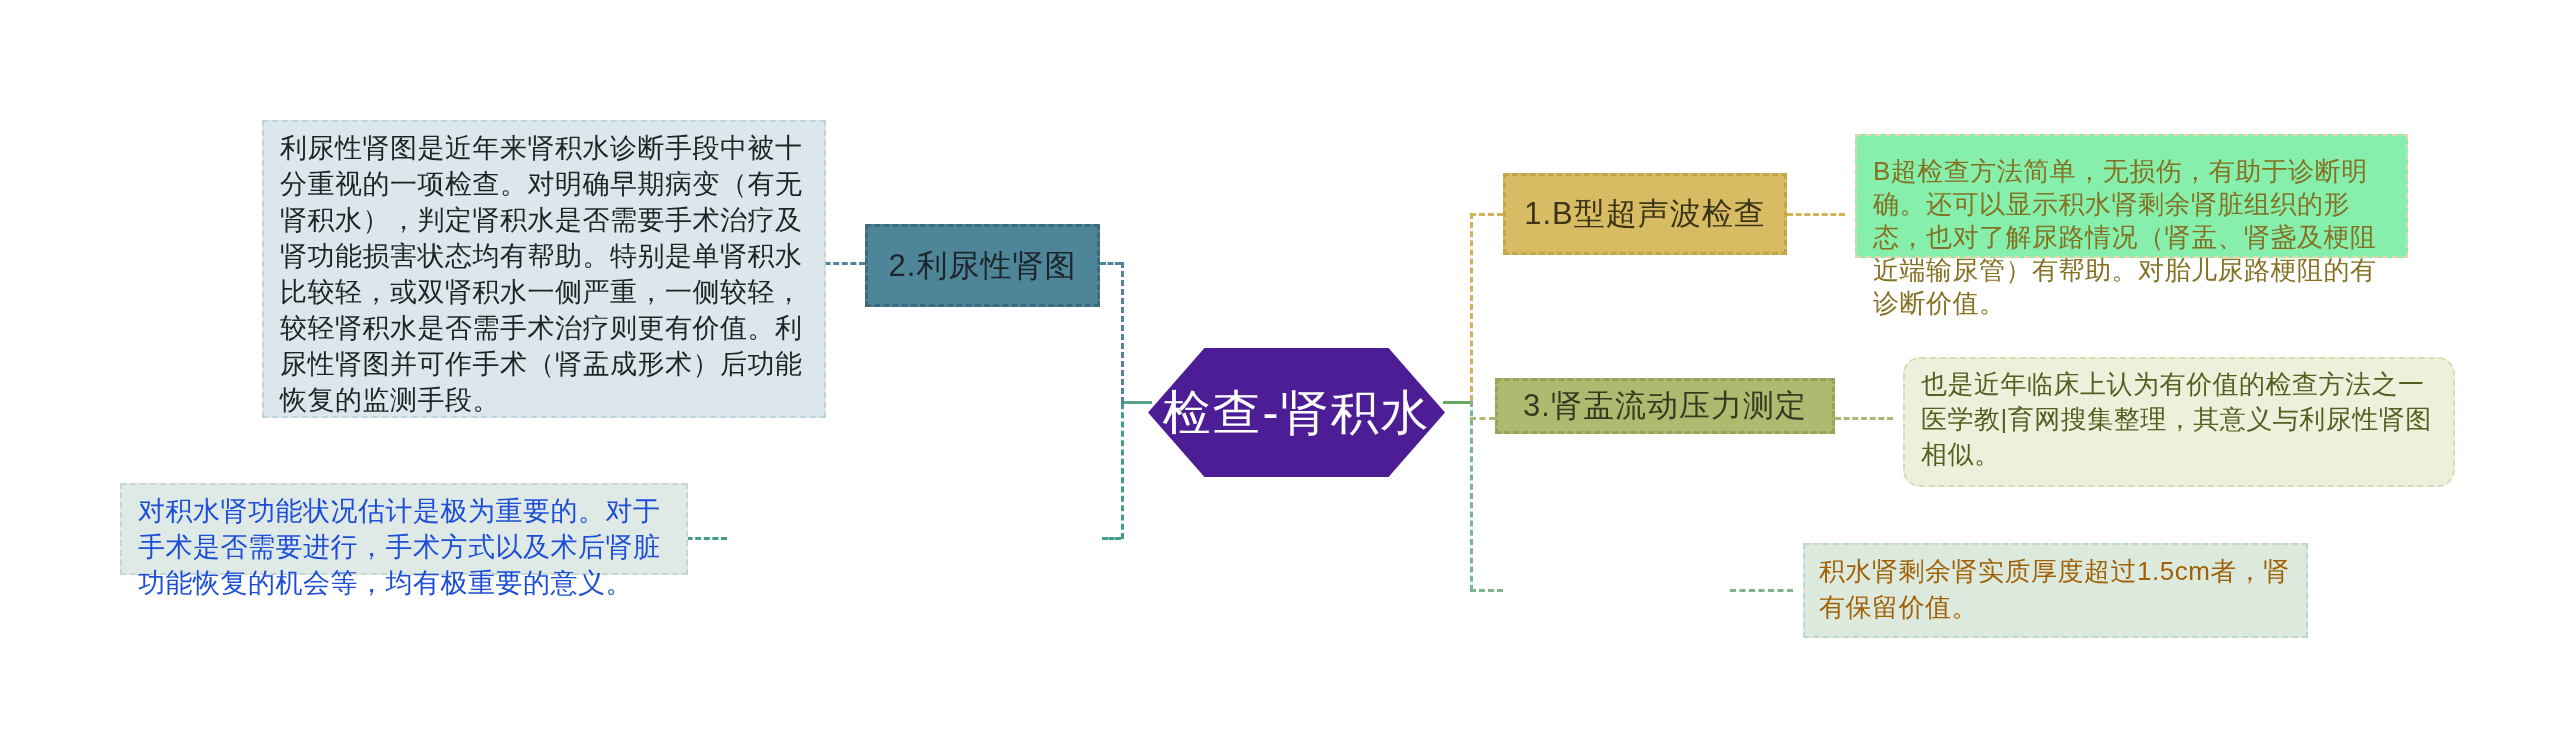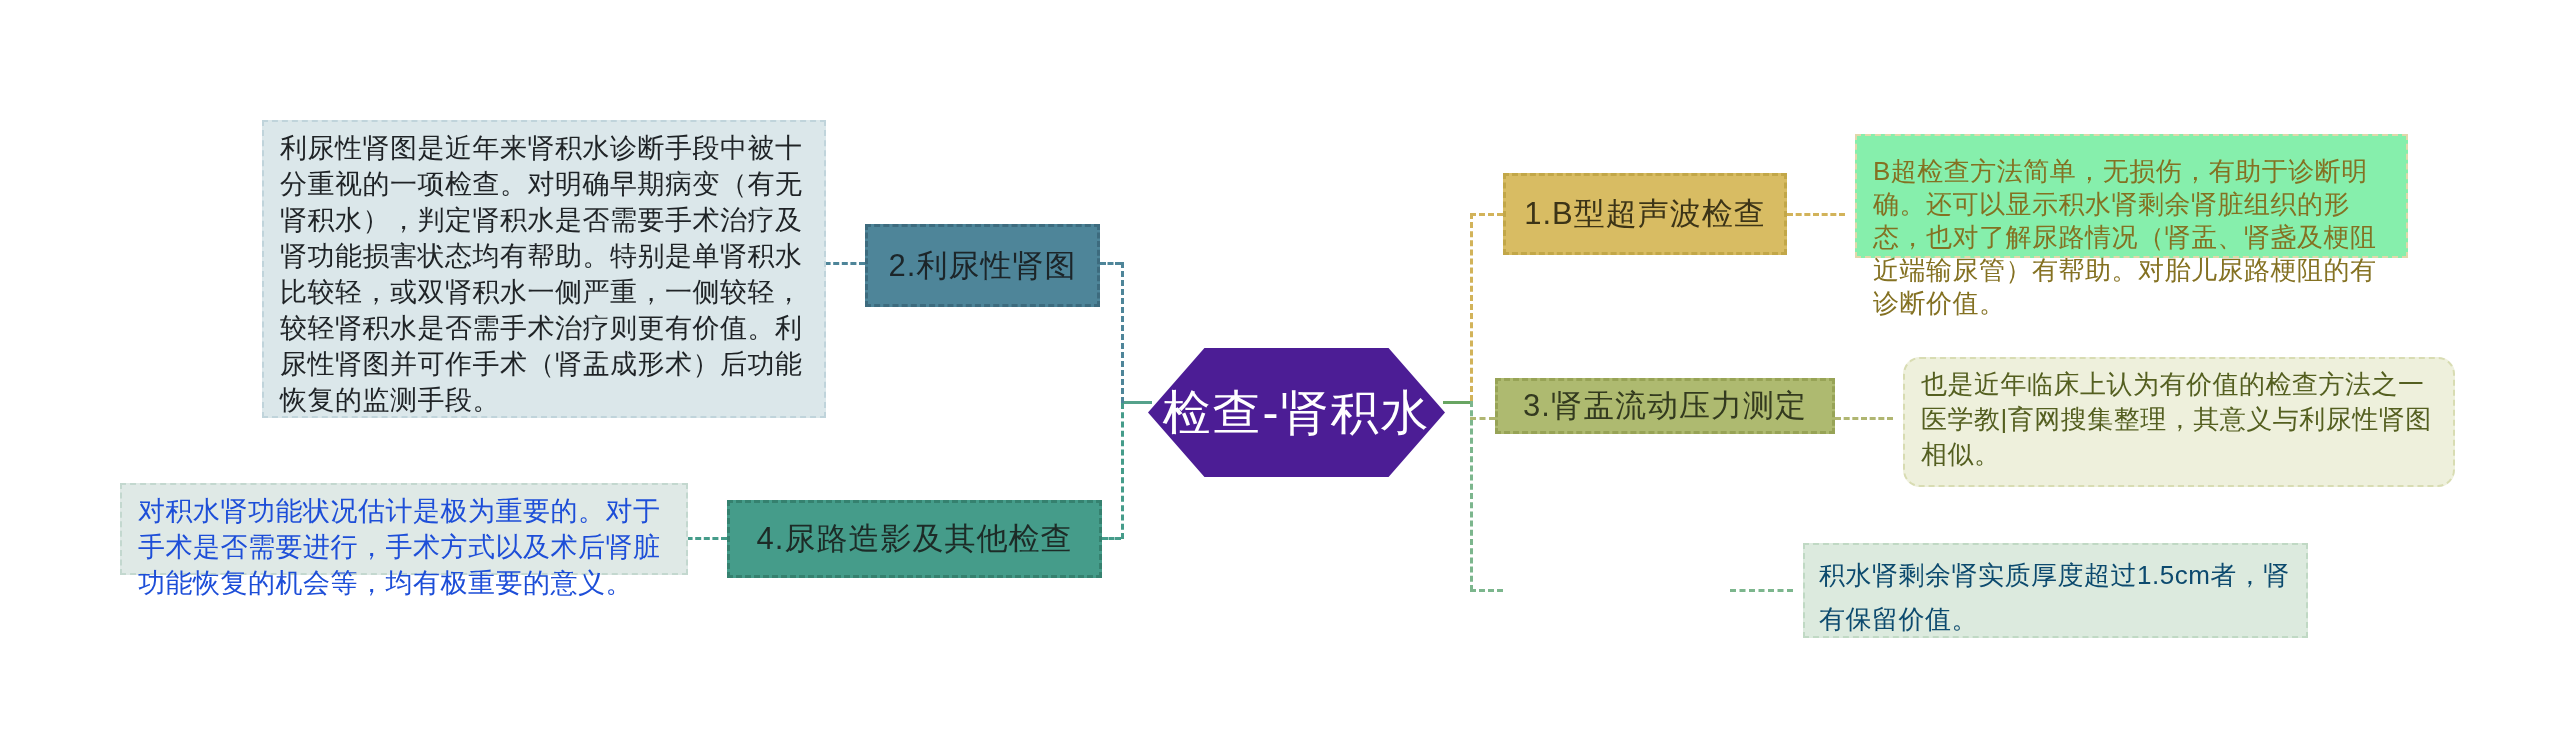--- a/index.html
+++ b/index.html
@@ -52,23 +52,22 @@
   <div class="h-dash" style="left: 1787px; top: 213px; width: 58px; border-color: rgb(210, 179, 90);"></div>
   <div class="h-dash" style="left: 1470px; top: 417px; width: 25px; border-color: rgb(176, 182, 113);"></div>
   <div class="h-dash" style="left: 1835px; top: 417px; width: 58px; border-color: rgb(176, 182, 113);"></div>
   <div class="h-dash" style="left: 1470px; top: 589px; width: 33px; border-color: rgb(124, 182, 141);"></div>
   <div class="h-dash" style="left: 1730px; top: 589px; width: 63px; border-color: rgb(124, 182, 141);"></div>
 
   <div class="note left" style="left: 252px; top: 120px; width: 564px; height: 298px; background: rgb(219, 231, 234); border-color: rgb(192, 212, 219); color: rgb(31, 35, 38);">利尿性肾图是近年来肾积水诊断手段中被十分重视的一项检查。对明确早期病变（有无肾积水），判定肾积水是否需要手术治疗及肾功能损害状态均有帮助。特别是单肾积水比较轻，或双肾积水一侧严重，一侧较轻，较轻肾积水是否需手术治疗则更有价值。利尿性肾图并可作手术（肾盂成形术）后功能恢复的监测手段。</div>
   <div class="node" style="left: 865px; top: 224px; width: 235px; height: 83px; background: rgb(78, 133, 153); border-color: rgb(61, 107, 126); color: rgb(28, 37, 41);">2.利尿性肾图</div>
 
   <div class="note left" style="left: 110px; top: 483px; width: 568px; height: 92px; background: rgb(223, 233, 230); border-color: rgb(195, 216, 207); color: #1d4ed8;">对积水肾功能状况估计是极为重要的。对于手术是否需要进行，手术方式以及术后肾脏功能恢复的机会等，均有极重要的意义。</div>
-  <div class="node" style="left: 727px; top: 500px; width: 375px; height: 78px; background: rgb(69, 156, 138); border-color: rgb(53, 129, 111); color: rgb(29, 43, 39);">4.尿路造影及其他检查</div>
 
   <div class="node" style="left: 1503px; top: 173px; width: 284px; height: 82px; background: rgb(216, 188, 99); border-color: rgb(194, 167, 72); color: rgb(60, 52, 23);">1.B型超声波检查</div>
   <div class="note" style="left: 1845px; top: 134px; width: 553px; height: 124px; line-height: 33px; padding: 19px 16px; background: #86efac; border-color: rgb(226, 215, 170); color: rgb(132, 113, 34);">B超检查方法简单，无损伤，有助于诊断明确。还可以显示积水肾剩余肾脏组织的形态，也对了解尿路情况（肾盂、肾盏及梗阻近端输尿管）有帮助。对胎儿尿路梗阻的有诊断价值。</div>
 
   <div class="node" style="left: 1495px; top: 378px; width: 340px; height: 56px; background: rgb(174, 186, 112); border-color: rgb(151, 163, 86); color: rgb(51, 58, 31);">3.肾盂流动压力测定</div>
   <div class="note" style="left: 1893px; top: 357px; width: 552px; height: 130px; line-height: 35px; padding: 8px 16px; background: rgb(238, 240, 220); border-color: rgb(216, 220, 178); color: rgb(84, 95, 32); border-radius: 17px;">也是近年临床上认为有价值的检查方法之一医学教|育网搜集整理，其意义与利尿性肾图相似。</div>
 
-  <div class="note" style="left: 1793px; top: 543px; width: 505px; height: 95px; line-height: 44px; padding: 8px 14px; background: rgb(220, 234, 222); border-color: rgb(192, 217, 196); color: #0c4a6e;">积水肾剩余肾实质厚度超过1.5cm者，肾有保留价值。</div>
+  <div class="note" style="left: 1793px; top: 543px; width: 505px; height: 95px; line-height: 36px; padding: 8px 14px; background: rgb(220, 234, 222); border-color: rgb(192, 217, 196); color: #a16207;">积水肾剩余肾实质厚度超过1.5cm者，肾有保留价值。</div>
 
 </div>
 
 </body></html>

